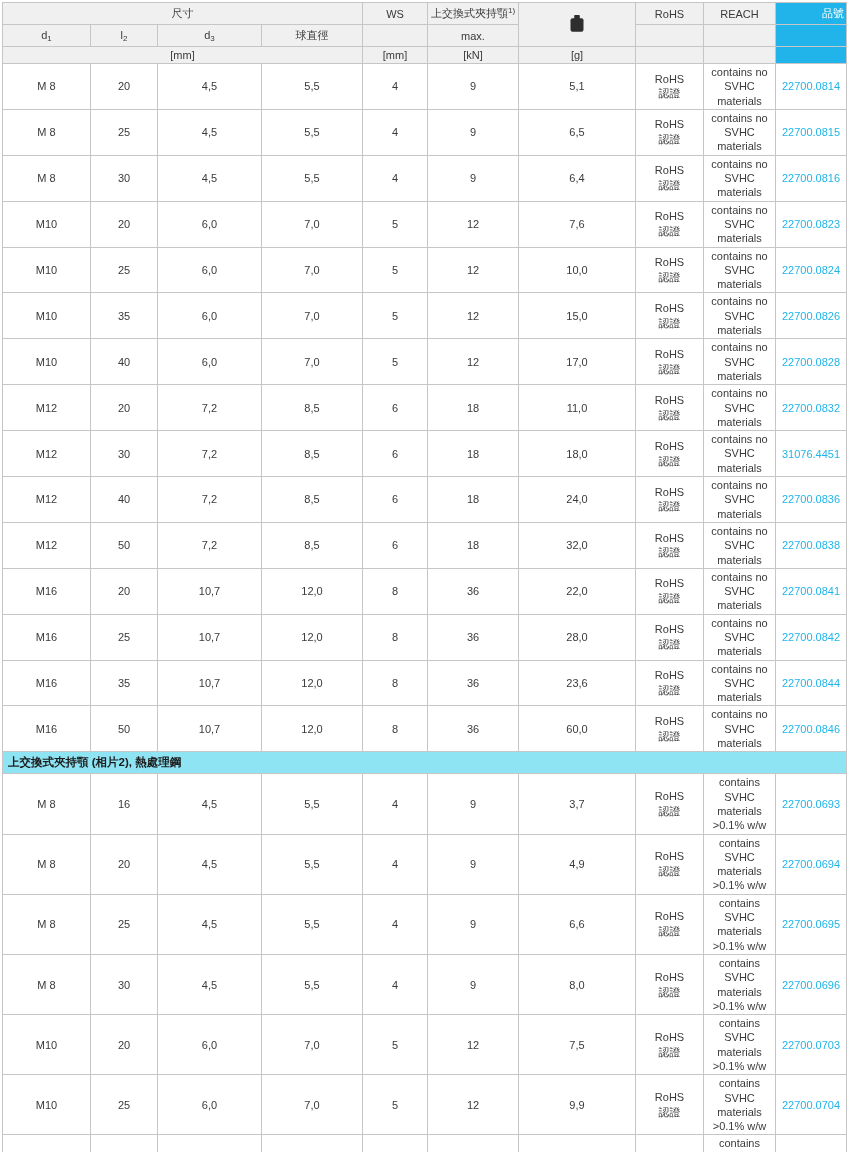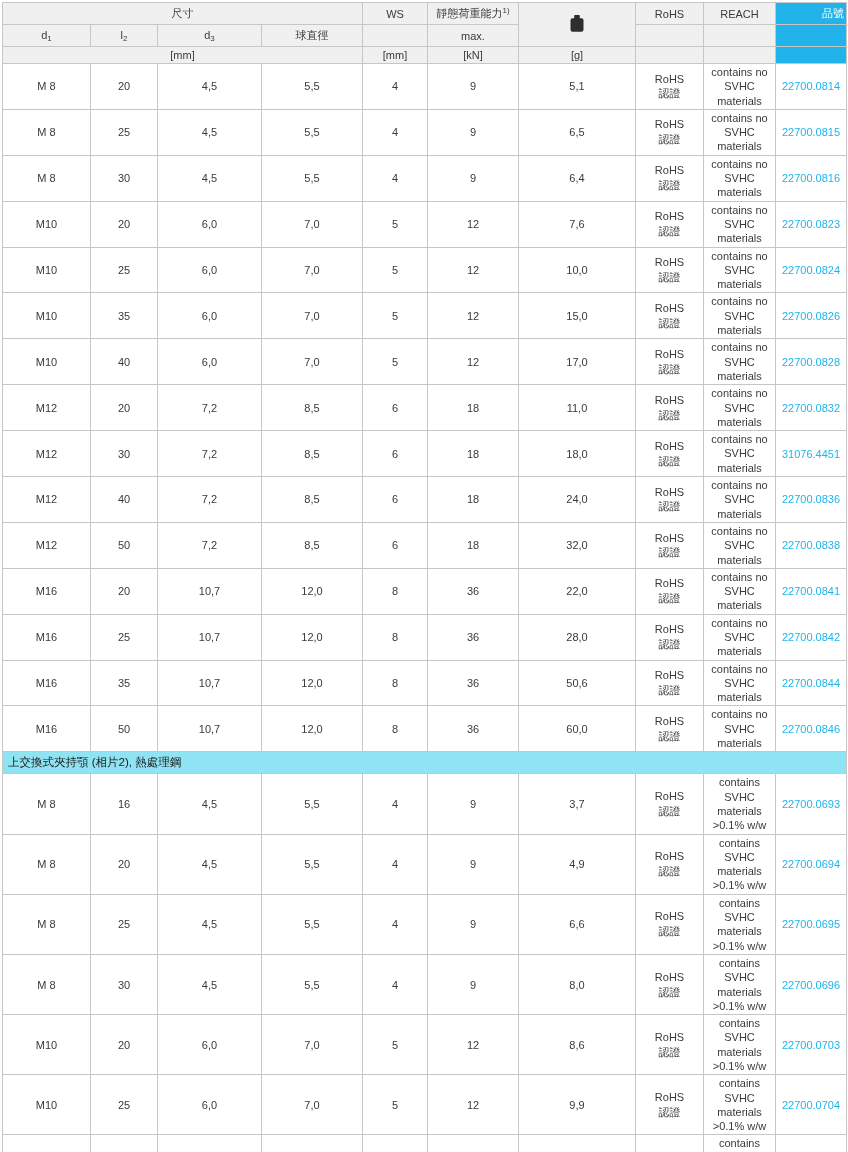--- a/index.html
+++ b/index.html
@@ -31,21 +31,21 @@
   thead th.cy{background:var(--accent);color:#ffffff;text-align:right;}
   sub{font-size:8px;vertical-align:-2px;}
   sup{font-size:8px;vertical-align:4px;}
   tbody.s1 td{height:34px;background:#ffffff;}
   tbody.s2 td{height:50px;background:#ffffff;}
   td.rohs{white-space:pre-line;line-height:1.35;}
   td.reach{white-space:pre-line;line-height:1.3;font-size:11px;}
   td.part{color:var(--accent);cursor:pointer;}
   tbody.band td{
     background:var(--band);color:#1c1c1c;
-    text-align:left;font-weight:normal;font-size:11.5px;
+    text-align:left;font-weight:bold;font-size:11.5px;
     height:22px;padding-left:5px;
   }
   .wicon{display:inline-block;line-height:0;}
 </style>
 </head>
 <body>
 
 <table>
   <colgroup>
     <col style="width:88px">
@@ -56,21 +56,21 @@
       <col style="width:91px">
       <col style="width:117px">
     <col style="width:68px">
       <col style="width:72px">
       <col style="width:71px">
   </colgroup>
   <thead>
     <tr>
       <th colspan="4">尺寸</th>
       <th>WS</th>
-      <th><span>靜態荷重能力</span><sup>1)</sup></th>
+      <th><span>上交換式夾持顎</span><sup>1)</sup></th>
       <th rowspan="2">
         <span class="wicon">
           <svg width="14" height="17" viewBox="0 0 14 17" aria-hidden="true">
             <rect x="4.2" y="0" width="5.6" height="4.5" rx="0.8" fill="#2e2e2e"></rect>
             <rect x="0.5" y="3.2" width="13" height="13.5" rx="2" fill="#2e2e2e"></rect>
           </svg>
         </span>
       </th>
       <th>RoHS</th>
       <th>REACH</th>
@@ -281,21 +281,21 @@
 SVHC materials</td>
     <td class="part">22700.0842</td>
   </tr>
       <tr>
     <td>M16</td>
     <td>35</td>
     <td>10,7</td>
     <td>12,0</td>
     <td>8</td>
     <td>36</td>
-    <td>50,6</td>
+    <td>23,6</td>
     <td class="rohs">RoHS
 認證</td>
     <td class="reach">contains no
 SVHC materials</td>
     <td class="part">22700.0844</td>
   </tr>
       <tr>
     <td>M16</td>
     <td>50</td>
     <td>10,7</td>
@@ -378,21 +378,21 @@
 &gt;0.1% w/w</td>
     <td class="part">22700.0696</td>
   </tr>
       <tr>
     <td>M10</td>
     <td>20</td>
     <td>6,0</td>
     <td>7,0</td>
     <td>5</td>
     <td>12</td>
-    <td>8,6</td>
+    <td>7,5</td>
     <td class="rohs">RoHS
 認證</td>
     <td class="reach">contains SVHC
 materials
 &gt;0.1% w/w</td>
     <td class="part">22700.0703</td>
   </tr>
       <tr>
     <td>M10</td>
     <td>25</td>

